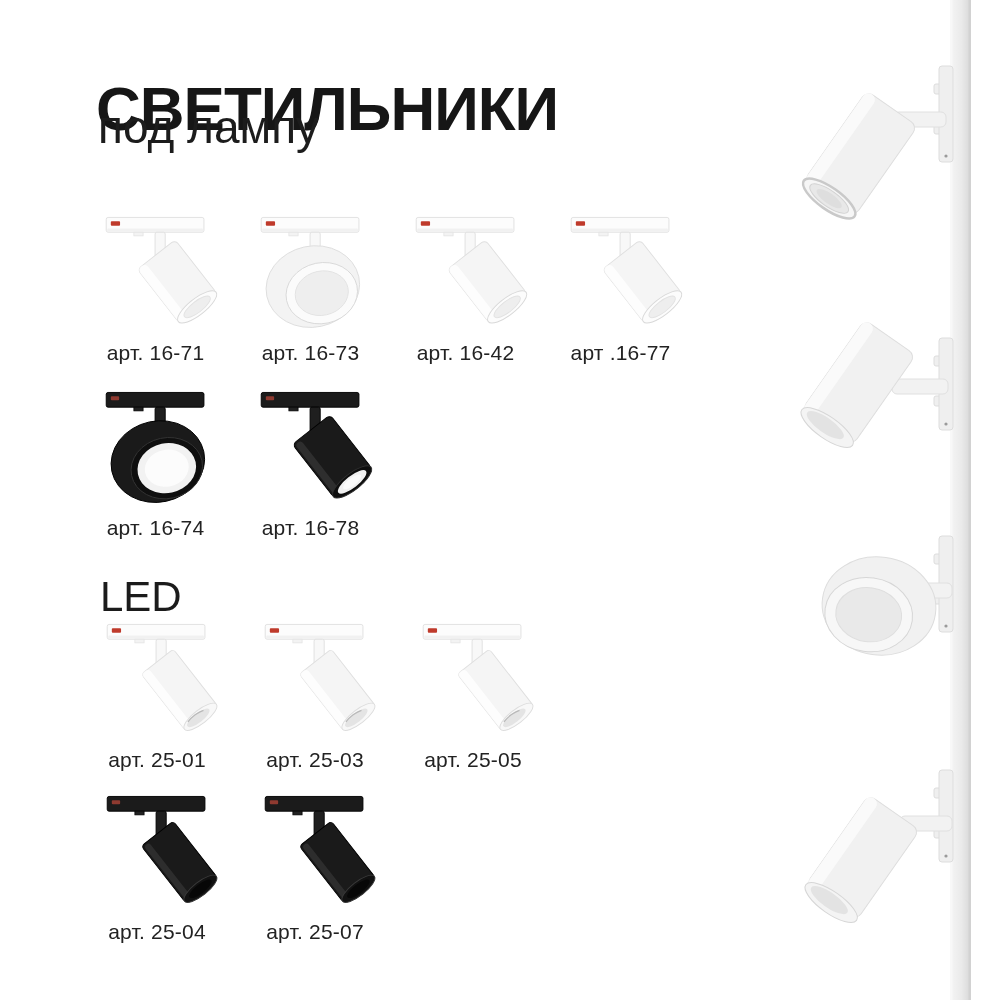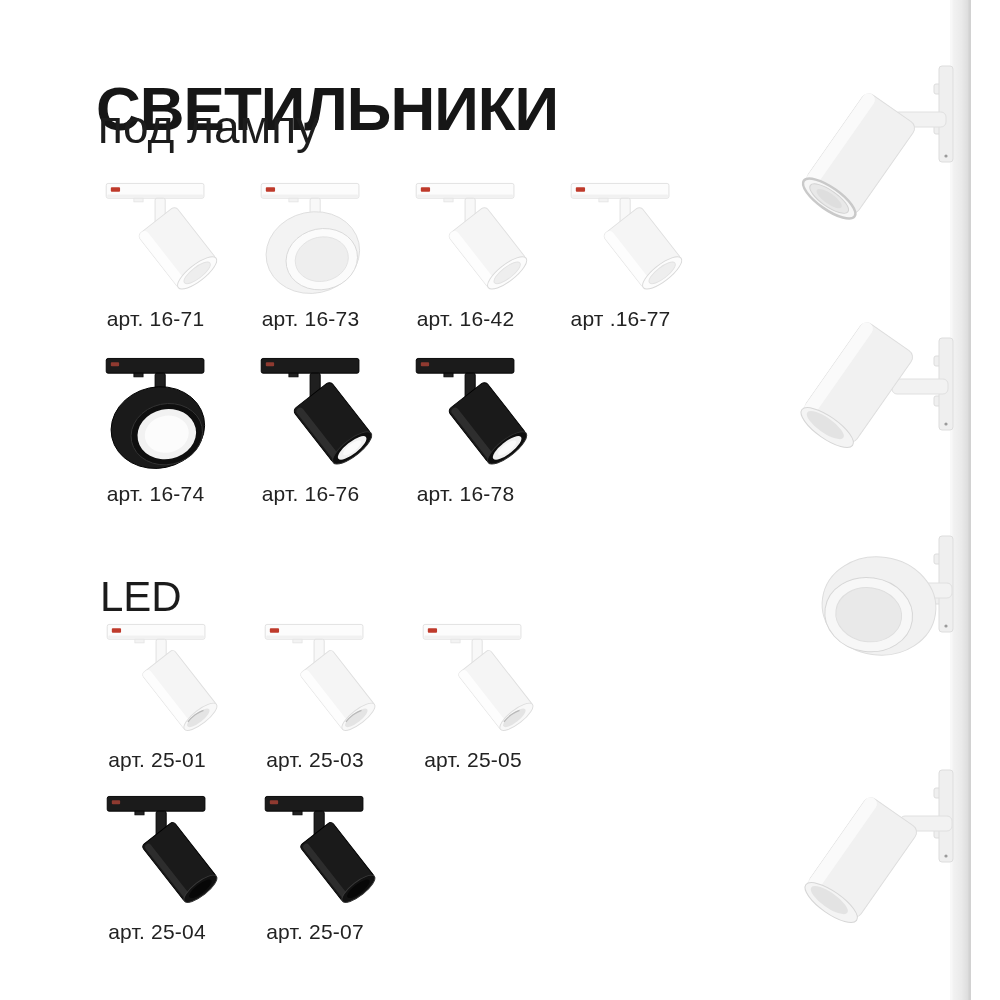--- a/index.html
+++ b/index.html
@@ -23,21 +23,21 @@
     font-size: 46px; font-weight: 400; line-height: 1.1;
     color: #1c1c1c; white-space: nowrap;
   }
   .led-heading {
     position: absolute; left: 62px; top: 541px;
     font-size: 42px; font-weight: 400; line-height: 1;
     color: #1b1b1b;
   }
 
   .grid { position: absolute; display: grid; }
-  .grid-lamp { left: 40px; top: 177px; grid-template-columns: repeat(4, 155px); grid-auto-rows: 175px; }
+  .grid-lamp { left: 40px; top: 211px; grid-template-columns: repeat(4, 155px); grid-auto-rows: 175px; }
   .grid-led  { left: 40px; top: 618px; grid-template-columns: repeat(3, 158px); grid-auto-rows: 172px; }
 
   figure.product {
     margin: 0; padding: 0;
     display: flex; flex-direction: column; align-items: center;
   }
   figure.product svg.product-image { width: 148px; height: 118px; overflow: visible; display: block; }
   figure.product figcaption {
     margin-top: 12px;
     font-size: 21px; font-weight: 500; letter-spacing: 0.2px;
@@ -175,26 +175,20 @@
     <figure class="product">
       <svg class="product-image" viewBox="0 0 160 128">
           <use href="#s-round-black"></use>
         </svg>
       <figcaption>арт. 16-74</figcaption>
     </figure>
     <figure class="product">
       <svg class="product-image" viewBox="0 0 160 128">
           <use href="#s-cyl-black"></use>
         </svg>
-      <figcaption>арт. 16-76</figcaption>
-    </figure>
-    <figure class="product">
-      <svg class="product-image" viewBox="0 0 160 128">
-          <use href="#s-cyl-black"></use>
-        </svg>
       <figcaption>арт. 16-78</figcaption>
     </figure>
   </section>
 
   <h2 class="led-heading">LED</h2>
 
   <section class="grid grid-led">
     <figure class="product">
       <svg class="product-image" viewBox="0 0 160 128">
           <use href="#s-led-white"></use>

